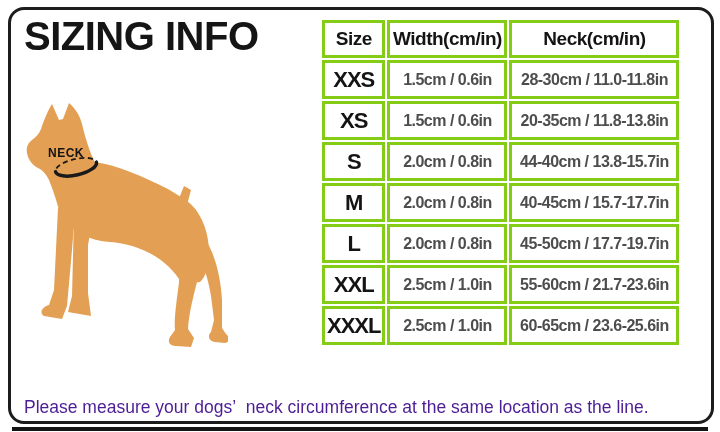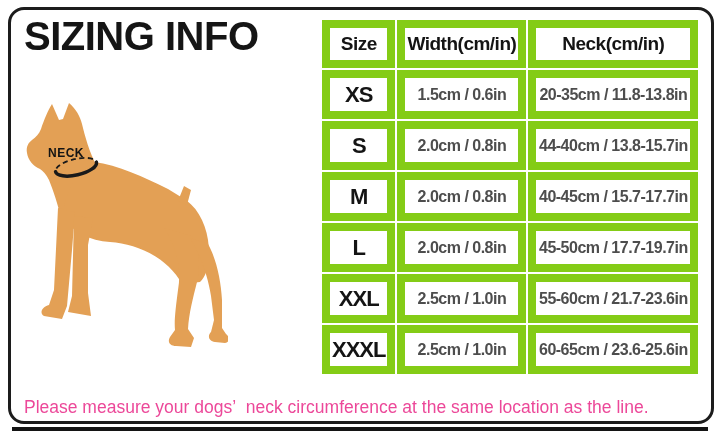--- a/index.html
+++ b/index.html
@@ -14,29 +14,29 @@
   .bottom-bar{
     position:absolute;left:12px;top:427px;width:696px;height:4px;background:#141414;
   }
   .page-title{
     position:absolute;left:24px;top:14px;
     font-size:40px;font-weight:bold;color:#151515;letter-spacing:-0.5px;text-align:center;
   }
   .dog-wrap{position:absolute;left:18px;top:100px;width:210px;height:258px;}
   .caption{
     position:absolute;left:24px;top:395px;width:670px;
-    font-size:17.5px;color:#ec4899;line-height:24px;white-space:nowrap;
+    font-size:17.5px;color:#4c1d95;line-height:24px;white-space:nowrap;
   }
   table.size-table{
     position:absolute;left:320px;top:18px;
     border-collapse:separate;border-spacing:2px;background:#fff;
     table-layout:fixed;
   }
   .size-table th,.size-table td{
-    border:8px solid #84cc16;background:#fff;text-align:center;vertical-align:middle;
+    border:3px solid #84cc16;background:#fff;text-align:center;vertical-align:middle;
     padding:0 2px;overflow:hidden;
   }
   .size-table th{height:32px;font-size:19px;font-weight:bold;color:#141414;letter-spacing:-0.5px;}
   .size-table td{height:33px;}
   .col-size{width:62px;}
   .col-width{width:120px;}
   .col-neck{width:170px;}
   td.size-cell{font-size:22px;font-weight:bold;color:#141414;letter-spacing:-1px;}
   td.val-cell{font-size:16px;font-weight:bold;color:#4d4d4d;letter-spacing:-0.5px;}
   svg text.neck-label{
@@ -118,20 +118,25 @@
       <col class="col-neck">
   </colgroup>
   <thead>
     <tr>
       <th>Size</th>
       <th>Width(cm/in)</th>
       <th>Neck(cm/in)</th>
     </tr>
   </thead>
   <tbody>
+  <tr>
+    <td class="size-cell">XXS</td>
+    <td class="val-cell">1.5cm / 0.6in</td>
+    <td class="val-cell">28-30cm / 11.0-11.8in</td>
+  </tr>
 
   <tr>
     <td class="size-cell">XS</td>
     <td class="val-cell">1.5cm / 0.6in</td>
     <td class="val-cell">20-35cm / 11.8-13.8in</td>
   </tr>
 
   <tr>
     <td class="size-cell">S</td>
     <td class="val-cell">2.0cm / 0.8in</td>

